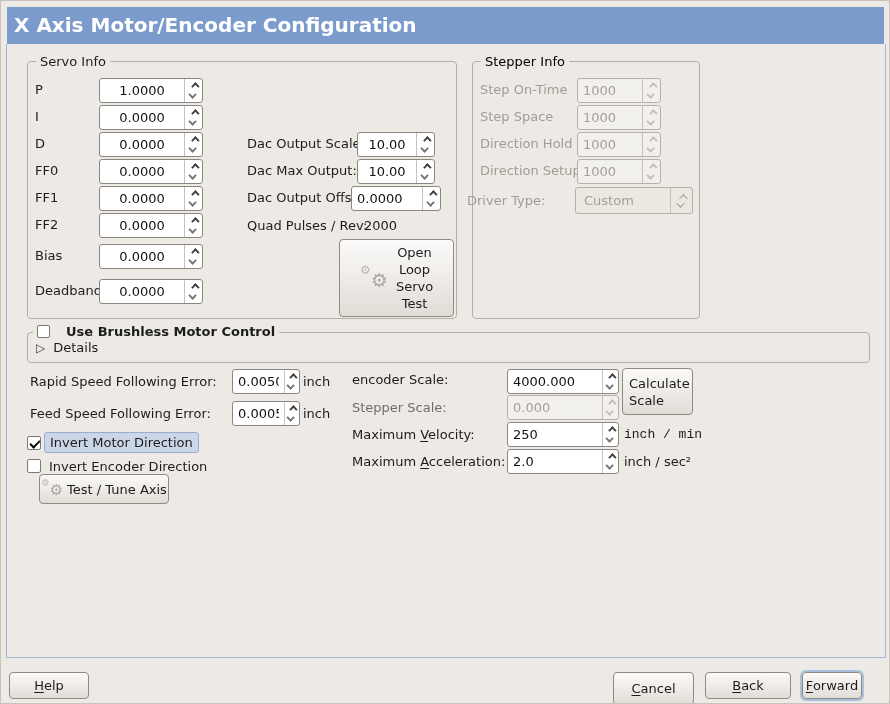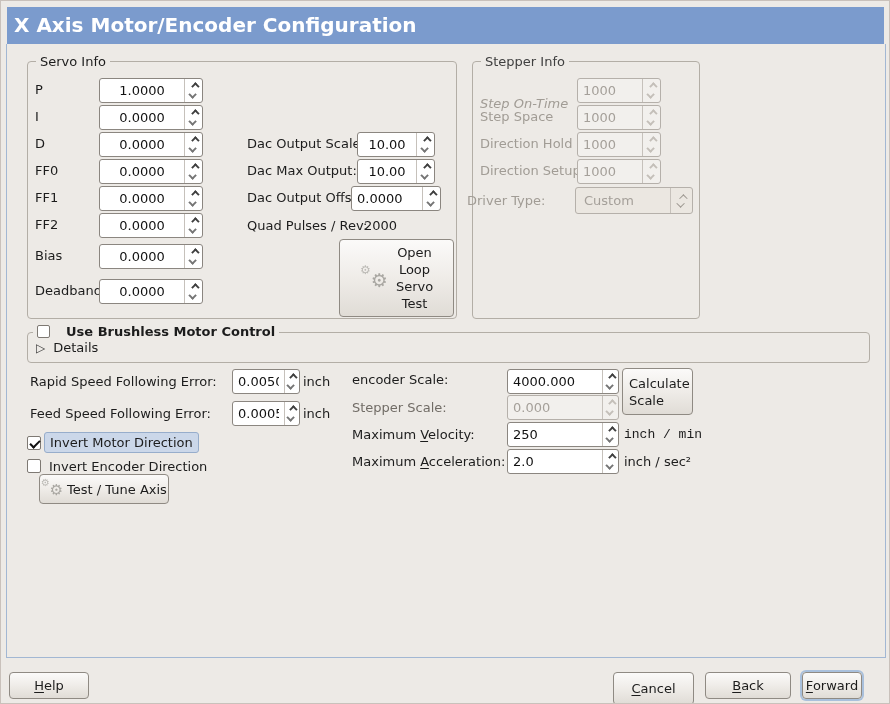--- a/index.html
+++ b/index.html
@@ -8,21 +8,21 @@
 
   .titlebar { position:absolute; left:6px; top:6px; width:877px; height:37px; background:#7B9BCD;
               color:#FFFFFF; font-size:20px; font-weight:bold; line-height:37px; padding-left:7px; }
 
   .content { position:absolute; left:5px; top:43px; width:880px; height:614px;
              border:1px solid #A2B7D3; border-top:none; }
 
   .frame { position:absolute; border:1px solid #B3AEA6; border-radius:4px; }
   .legend { position:absolute; top:-8px; left:8px; background:#EDEAE6; padding:0 4px;
             font-size:13px; color:#1C1C1C; white-space:nowrap; }
-  .legend.dis { color:#404040; }
+  .legend.dis { color:#000000; }
   .legend.bold { font-weight:bold; display:flex; align-items:center; gap:6px; }
 
   .lbl { position:absolute; font-size:13px; color:#1C1C1C; white-space:nowrap; }
   .lbl.dis { color:#A19C95; }
   .lbl.semi { color:#716C66; }
 
   .spin { position:absolute; height:25px; background:#FFFFFF; border:1px solid #8B8680;
           border-radius:3px; display:flex; overflow:hidden; }
   .spin input { border:0; outline:none; background:transparent; flex:1; min-width:0;
                 font-size:13px; padding:0 5px; color:#111111; }
@@ -235,21 +235,21 @@
         <span>Loop</span>
         <span>Servo</span>
         <span>Test</span>
       </span>
     </div>
 
     <div class="frame" style="left:465px; top:17px; width:228px; height:258px;">
       <div class="legend dis">Stepper Info</div>
     </div>
 
-    <div class="lbl dis" style="left:473px; top:52px;font-style:italic;">Step On-Time</div>
+    <div class="lbl dis" style="left:473px; top:38px;">Step On-Time</div>
     <div class="spin dis" style="left:570px; top:34px; width:84px;">
       <input value="1000" style="">
       <div class="btns">
         <div class="sb">
             <span class="chv up"></span>
           </div>
         <div class="sb">
             <span class="chv dn"></span>
           </div>
       </div>

